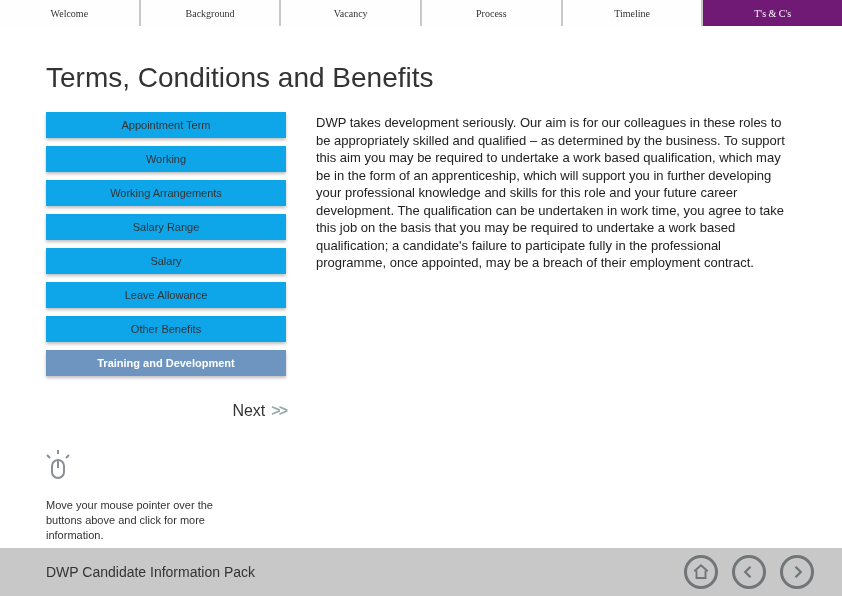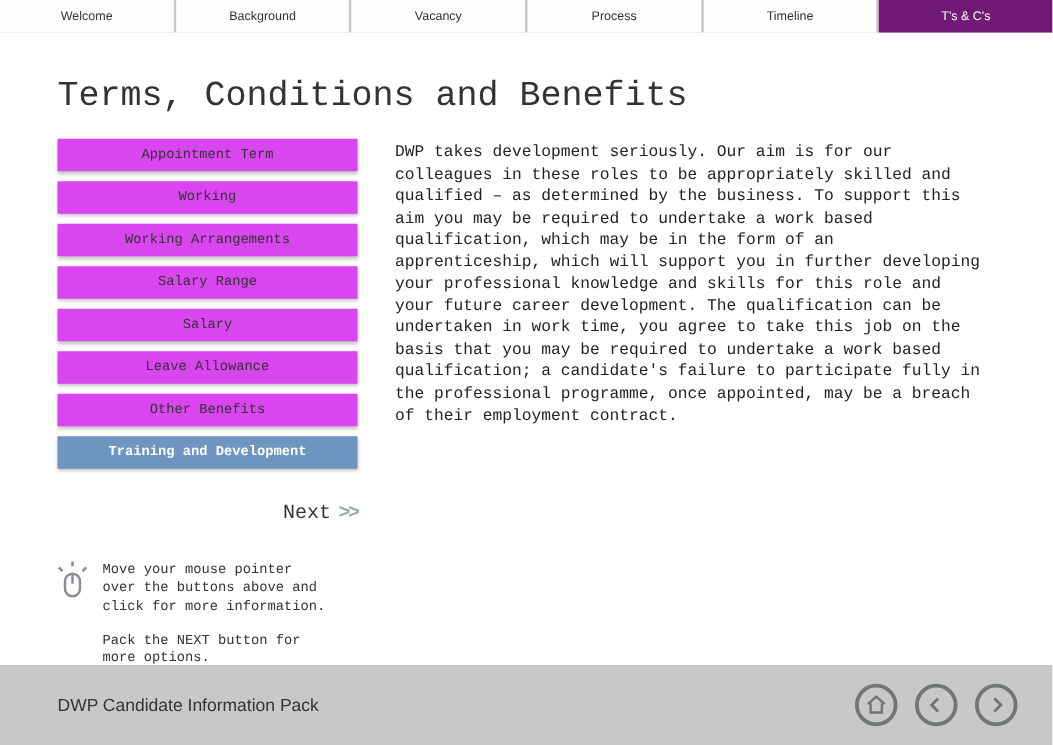--- a/index.html
+++ b/index.html
@@ -4,57 +4,57 @@
 <style>
   * { box-sizing: border-box; margin: 0; padding: 0; }
   body { font-family: Arial, Helvetica, sans-serif; background: #fff; width: 842px; height: 596px; overflow: hidden; position: relative; }
 
   
   .tabbar { display: flex; height: 26px; background: #c8c8c8; }
   .tab {
     flex: 1;
     display: flex; align-items: center; justify-content: center;
     font-size: 10px; color: #333; background: #fefefe;
-    margin-right: 2px; cursor: pointer;
+    margin-right: 2px; cursor: pointer; font-family: Liberation Serif, serif;
   }
   .tab:first-child { margin-left: 0; }
   .tab:last-child { margin-right: 0; }
   .tab.active { background: #701a75; color: #fff; }
 
   
-  .page { padding: 36px 46px 0 46px; font-family: Liberation Mono, monospace; }
+  .page { padding: 36px 46px 0 46px; }
   h1 { font-size: 28px; font-weight: 400; color: #333; margin-bottom: 18px; }
 
   .content { display: flex; gap: 30px; }
 
   
   .side { width: 240px; display: flex; flex-direction: column; gap: 8px; }
   .side-item {
     height: 26px; display: flex; align-items: center; justify-content: center;
-    font-size: 11px; color: #333; background: #d946ef;
+    font-size: 11px; color: #333; background: #0ea5e9;
     box-shadow: 0 2px 3px rgba(0,0,0,0.25); cursor: pointer;
   }
   .side-item.active { background: #6d95c0; color: #fff; font-weight: bold; }
 
   
   .body-text { flex: 1; font-size: 13px; line-height: 1.35; color: #222; padding-top: 2px; padding-right: 10px; }
 
   
   .next-row { margin-top: 18px; display: flex; align-items: center; justify-content: flex-end; gap: 6px; font-size: 16px; color: #333; cursor: pointer; }
   .next-row .chev { font-weight: bold; color: #9aa; letter-spacing: -2px; }
 
   
-  .hint-block { margin-top: 22px; display: flex; gap: 12px; }
+  .hint-block { margin-top: 22px; display: flex; gap: 12px; flex-direction: column; }
   .mouse-icon { width: 24px; flex-shrink:0; color:#8a8f94; }
   .hint-text { font-size: 11px; color: #333; max-width: 180px; line-height: 1.35; }
   .hint-text p { margin-bottom: 12px; }
 
   
   .footer {
-    position: absolute; bottom: 0; left: 0; right: 0; height: 64px;
+    position: absolute; bottom: 0; left: 0; right: 0; height: 48px;
     background: #c8c8c8; display: flex; align-items: center; justify-content: space-between;
     padding: 0 28px 0 46px;
   }
   .footer-title { font-size: 14px; color: #333; }
   .footer-icons { display: flex; gap: 14px; }
   .circ-btn {
     width: 34px; height: 34px; border-radius: 50%; border: 3px solid #707578;
     display: flex; align-items: center; justify-content: center; color: #707578;
     cursor: pointer;
   }

